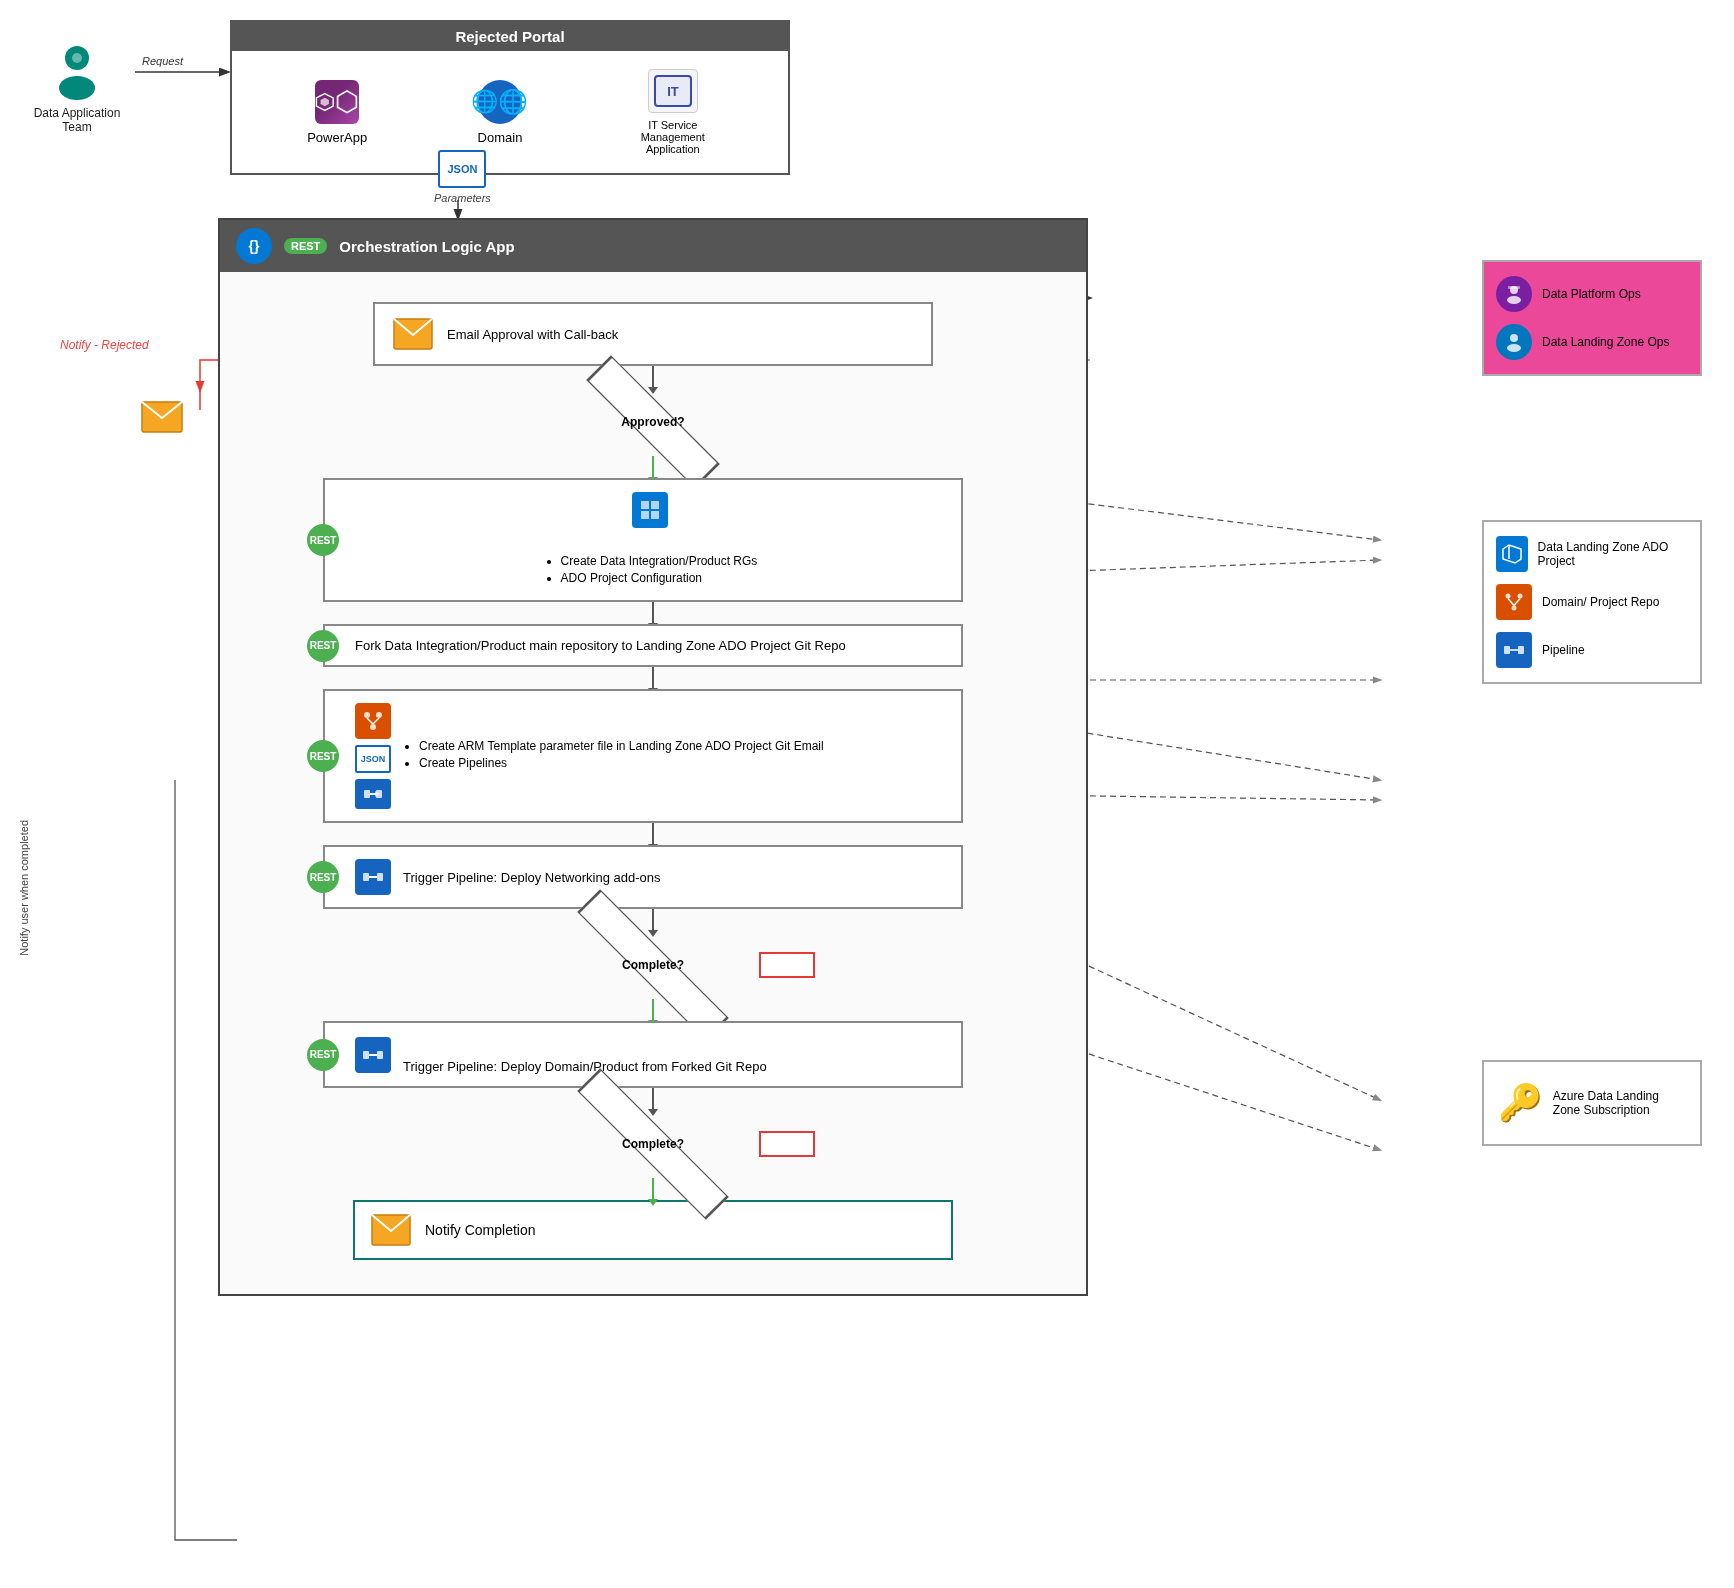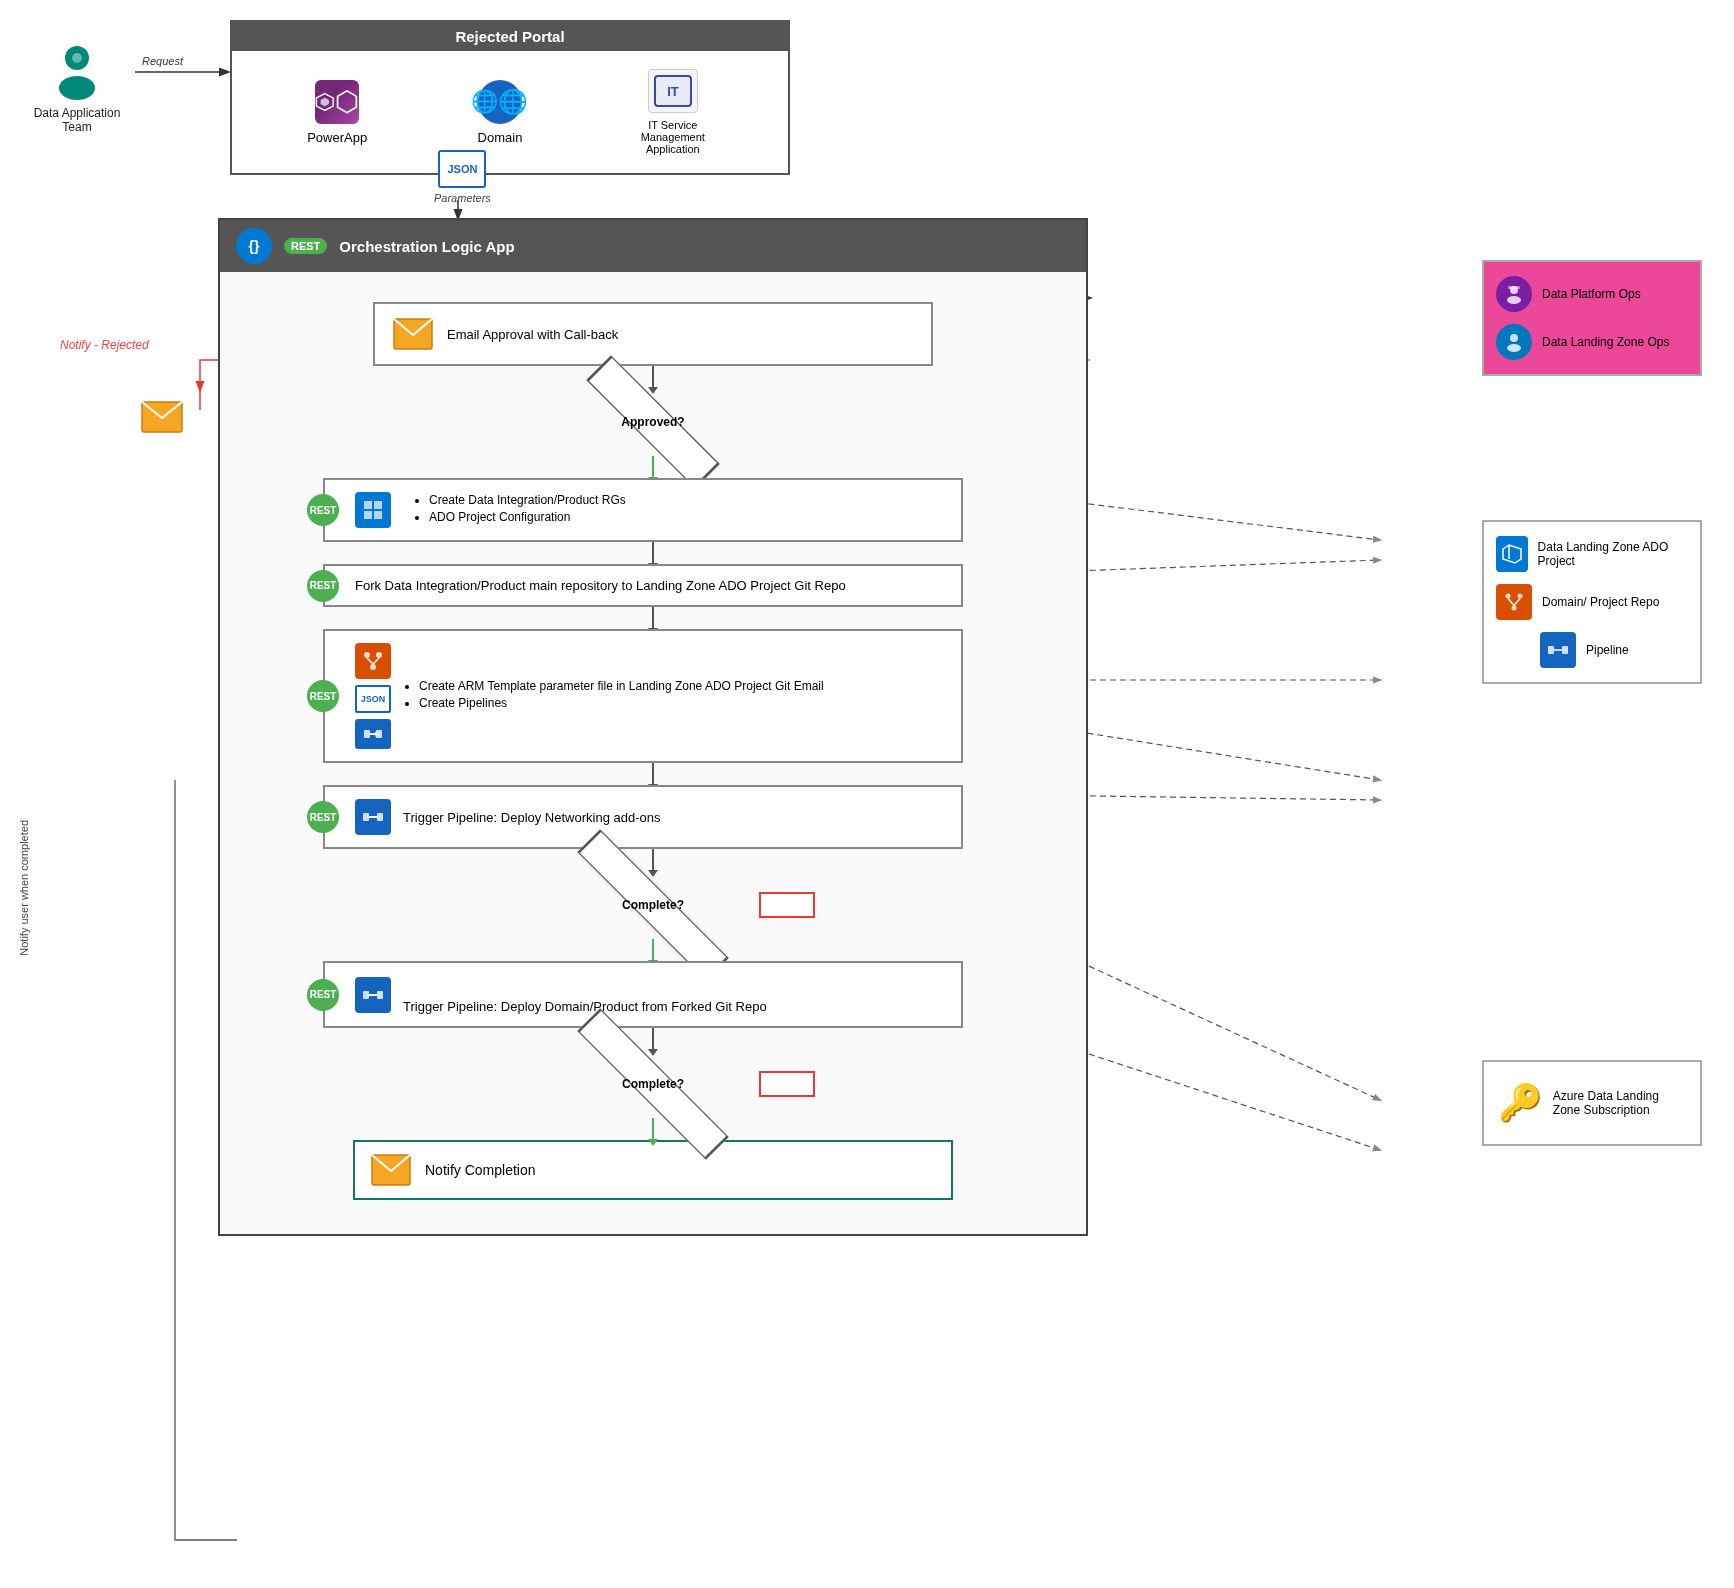--- a/index.html
+++ b/index.html
@@ -349,21 +349,21 @@
         <span style="position:relative;z-index:2;font-size:12px;font-weight:600;">Approved?</span>
       </div>
 
       <div style="height:22px;width:2px;background:#4caf50;margin:0 auto;position:relative;">
         <div style="position:absolute;bottom:-6px;left:-4px;border-left:5px solid transparent;border-right:5px solid transparent;border-top:7px solid #4caf50;"></div>
       </div>
 
       <div style="position:relative;width:660px;">
         <div style="position:absolute;left:-16px;top:50%;transform:translateY(-50%);background:#4caf50;color:#fff;border-radius:50%;width:32px;height:32px;display:flex;align-items:center;justify-content:center;font-size:10px;font-weight:700;z-index:3;">REST</div>
         <div class="step-box">
-          <div style="margin-left:20px;display:flex;align-items:center;gap:20px;width:100%;">
+          <div style="margin-left:20px;display:flex;align-items:center;gap:26px;width:100%;flex-direction:column;">
             <div style="width:36px;height:36px;background:#0078d4;border-radius:4px;display:flex;align-items:center;justify-content:center;flex-shrink:0;">
               <svg width="24" height="24" viewBox="0 0 24 24">
                   <path d="M3 3h8v8H3zM13 3h8v8h-8zM3 13h8v8H3zM13 13h8v8h-8z" fill="#fff" opacity="0.7"></path>
                 </svg>
             </div>
             <ul class="bullet-list">
               <li>Create Data Integration/Product RGs</li>
               <li>ADO Project Configuration</li>
             </ul>
           </div>
@@ -531,21 +531,21 @@
         <svg width="22" height="22" viewBox="0 0 22 22">
             <circle cx="5" cy="5" r="2.5" fill="#fff" opacity="0.8"></circle>
             <circle cx="17" cy="5" r="2.5" fill="#fff" opacity="0.8"></circle>
             <circle cx="11" cy="17" r="2.5" fill="#fff" opacity="0.8"></circle>
             <line x1="5" y1="7.5" x2="11" y2="14.5" stroke="#fff" stroke-width="1.5"></line>
             <line x1="17" y1="7.5" x2="11" y2="14.5" stroke="#fff" stroke-width="1.5"></line>
           </svg>
       </div>
       <span style="font-size:12px;">Domain/ Project Repo</span>
     </div>
-    <div style="display:flex;align-items:center;gap:10px;margin-left:44px;">
+    <div style="display:flex;align-items:center;gap:10px;">
       <div style="width:36px;height:36px;background:#1565c0;border-radius:4px;display:flex;align-items:center;justify-content:center;">
         <svg width="22" height="22" viewBox="0 0 22 22">
             <rect x="1" y="7" width="6" height="8" rx="1" fill="#fff" opacity="0.8"></rect>
             <rect x="15" y="7" width="6" height="8" rx="1" fill="#fff" opacity="0.8"></rect>
             <line x1="7" y1="11" x2="15" y2="11" stroke="#fff" stroke-width="1.5"></line>
           </svg>
       </div>
       <span style="font-size:12px;">Pipeline</span>
     </div>
   </div>

